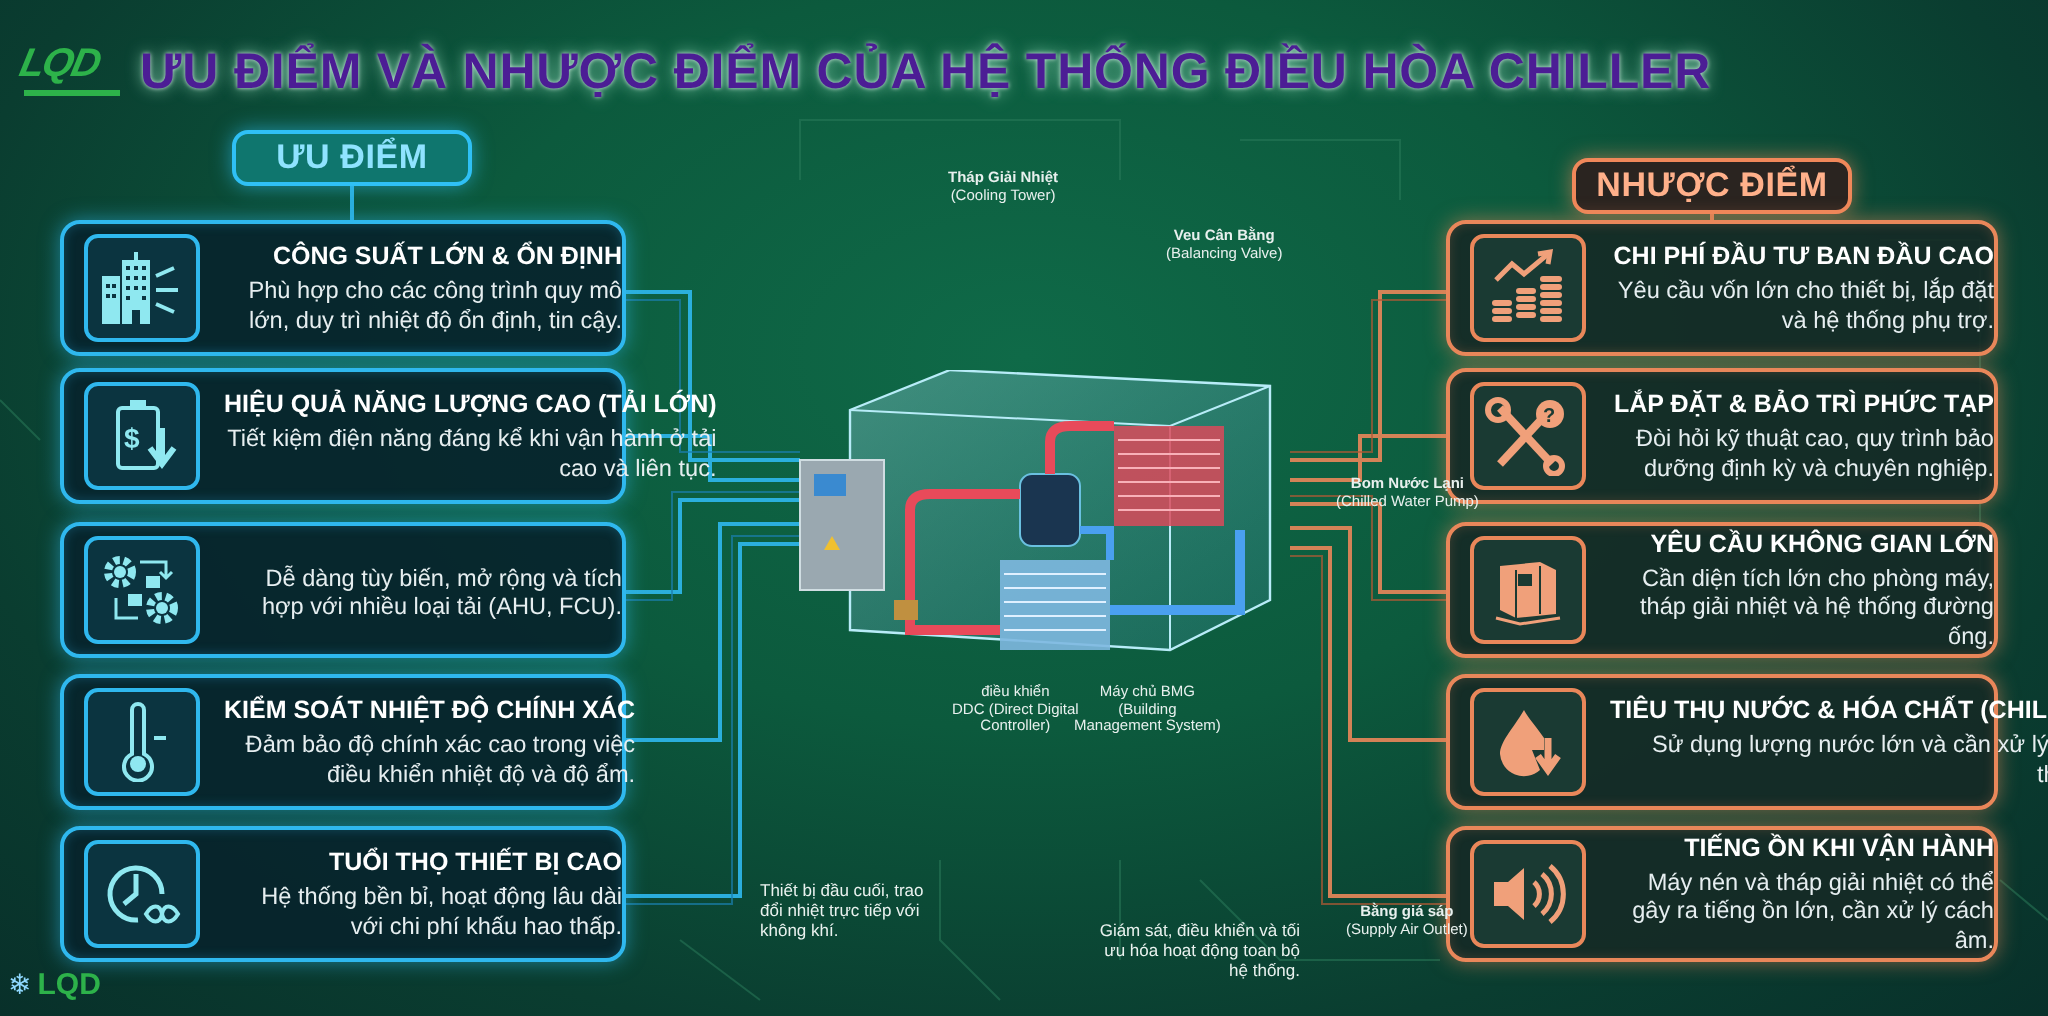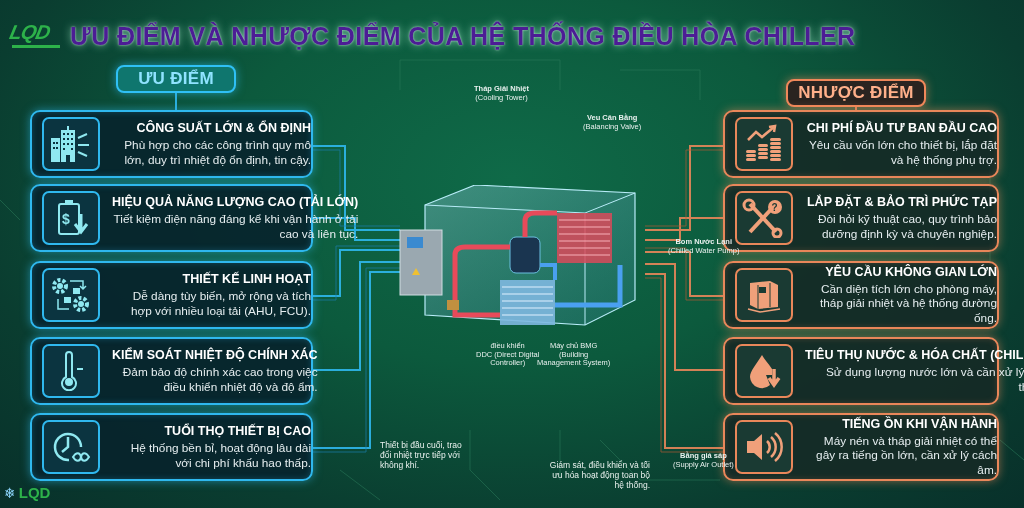--- a/index.html
+++ b/index.html
@@ -178,21 +178,20 @@
         <circle cx="11" cy="11" r="3" fill="#8fe8f0"></circle>
         <circle cx="32" cy="29" r="6" fill="none" stroke="#8fe8f0" stroke-width="4" stroke-dasharray="3 2"></circle>
         <circle cx="32" cy="29" r="3" fill="#8fe8f0"></circle>
         <path d="M21 6 L34 6 L34 14 M31 11 L34 14 L37 11" stroke="#8fe8f0" stroke-width="1.5" fill="none"></path>
         <path d="M9 24 L9 34 L20 34" stroke="#8fe8f0" stroke-width="1.5" fill="none"></path>
         <rect x="24" y="13" width="7" height="6" fill="#8fe8f0"></rect>
         <rect x="15" y="22" width="7" height="6" fill="#8fe8f0"></rect>
       </svg>
   </div>
   <div class="card-text">
-    <div class="card-title">THIẾT KẾ LINH HOẠT</div>
     <div class="card-desc">Dễ dàng tùy biến, mở rộng và tích hợp với nhiều loại tải (AHU, FCU).</div>
   </div>
 </div>
 
 <div class="card pro" style="top:337px">
   <div class="icon-box">
     <svg width="40" height="40" viewBox="0 0 40 40">
         <path d="M15 4 a3 3 0 0 1 6 0 L21 26 a7 7 0 1 1 -6 0 Z" fill="none" stroke="#8fe8f0" stroke-width="2"></path>
         <circle cx="18" cy="31" r="4" fill="#8fe8f0"></circle>
         <path d="M26 18 L32 18" stroke="#8fe8f0" stroke-width="2"></path>

